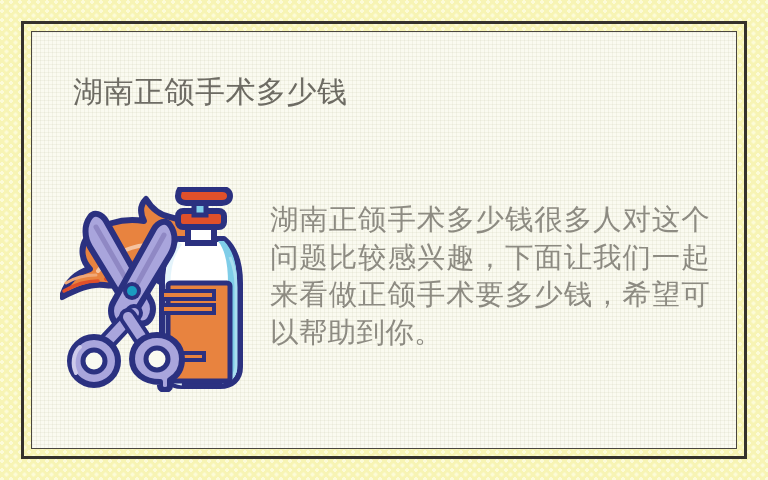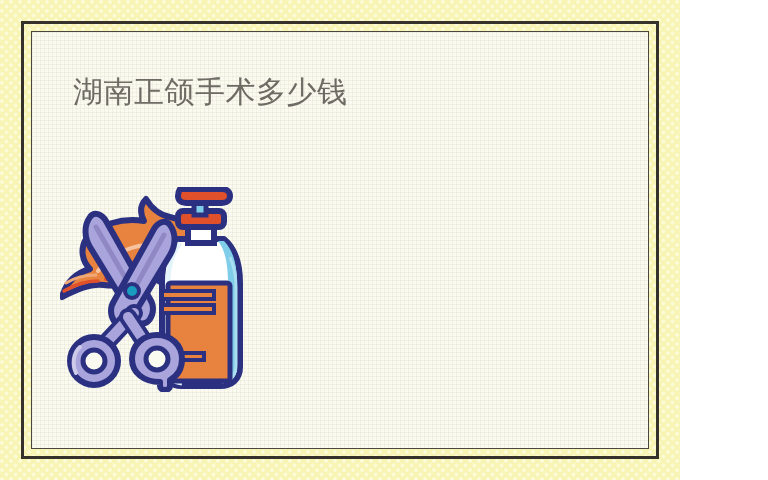--- a/index.html
+++ b/index.html
@@ -9,21 +9,21 @@
   body {
     width: 768px;
     height: 480px;
     overflow: hidden;
     font-family: "Liberation Sans", sans-serif;
   }
 
   
   #page {
     position: relative;
-    width: 680px;
+    width: 768px;
     height: 480px;
     background-color: #f7f4b4;
     background-image:
       radial-gradient(circle at 2px 2px, #fcfbd8 1.6px, transparent 1.8px),
       radial-gradient(circle at 2px 2px, #fcfbd8 1.6px, transparent 1.8px);
     background-size: 9px 9px, 9px 9px;
     background-position: 0 0, 4.5px 4.5px;
     box-sizing: border-box;
   }
 
@@ -194,17 +194,18 @@
                        C110 201 108 203 105 203 C102 203 100 201 100 199 L100 195
                        C84 195 72 186 72 172 Z" fill="#a9a5dc" stroke="#2b3180" stroke-width="6" stroke-linejoin="round"></path>
               <circle cx="97" cy="172" r="11" fill="#fafaf0" stroke="#2b3180" stroke-width="5"></circle>
 
               <circle cx="72" cy="104" r="9" fill="#2b3180"></circle>
               <circle cx="72" cy="104" r="5" fill="#1a9cc0"></circle>
             </g>
           </svg>
         </div>
 
+        <div id="body-text">湖南正颌手术多少钱很多人对这个问题比较感兴趣，下面让我们一起来看做正颌手术要多少钱，希望可以帮助到你。</div>
 
       </div>
     </div>
   </div>
 </div>
 
 </body></html>

